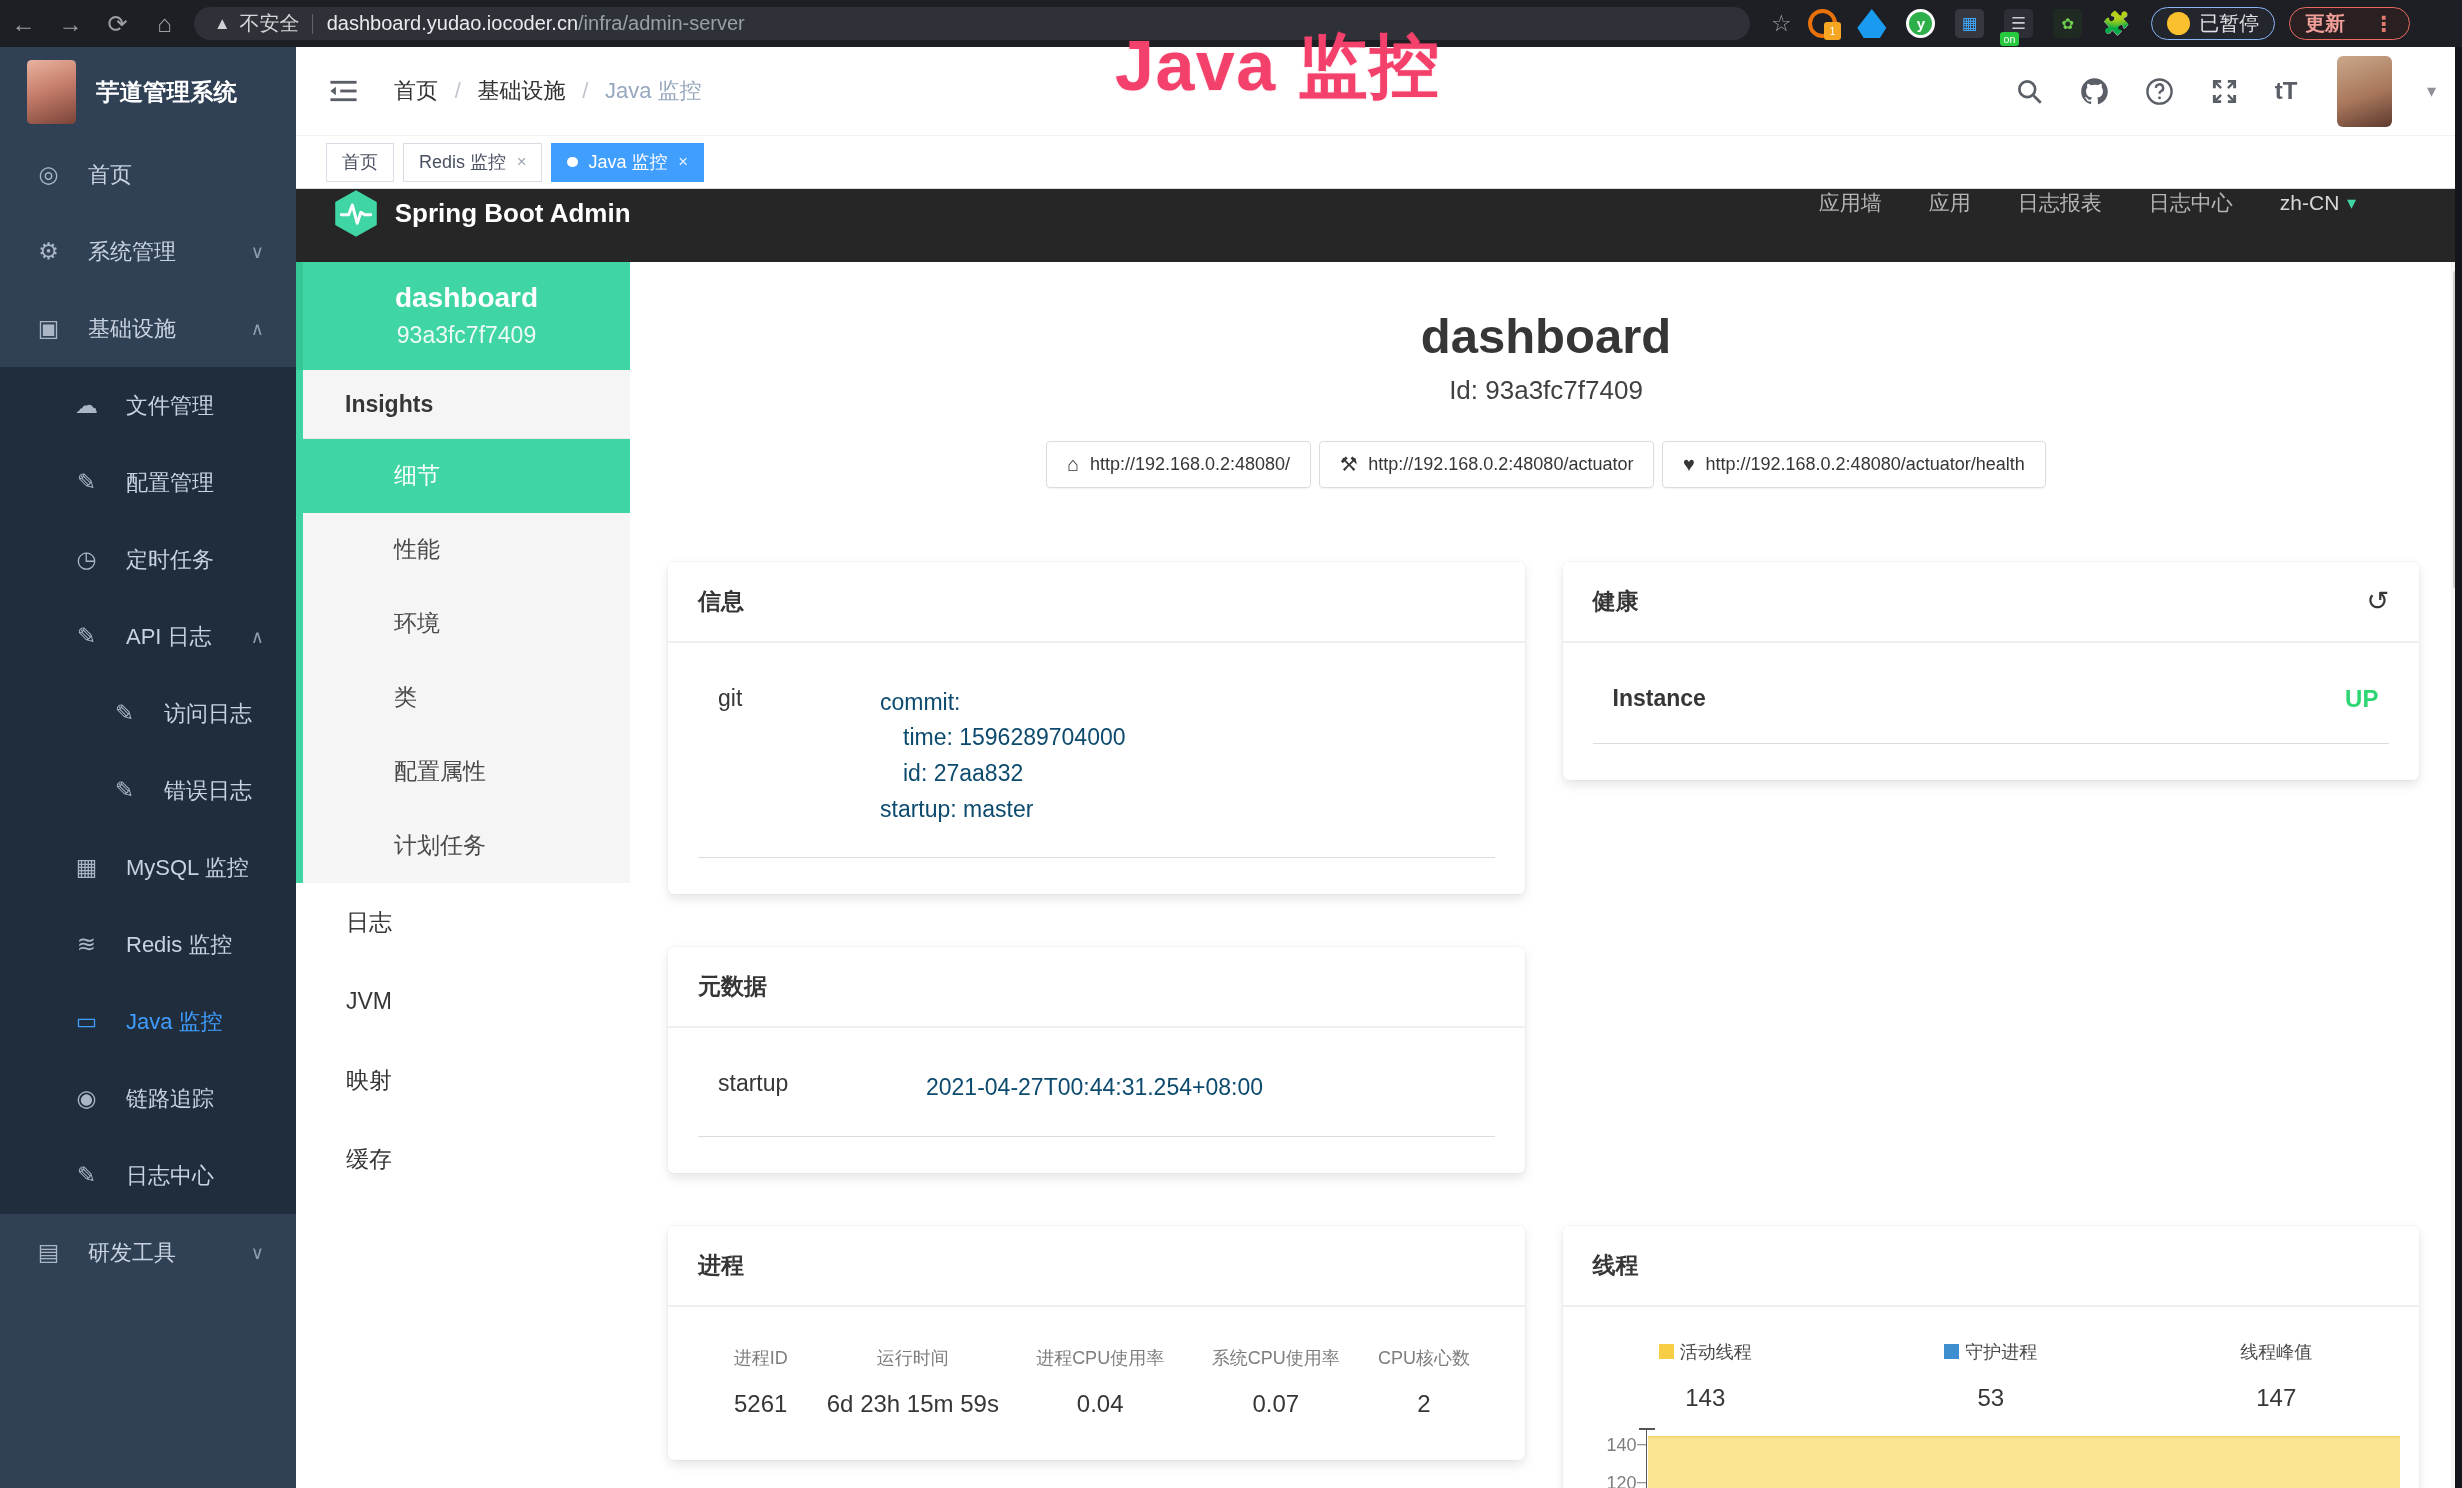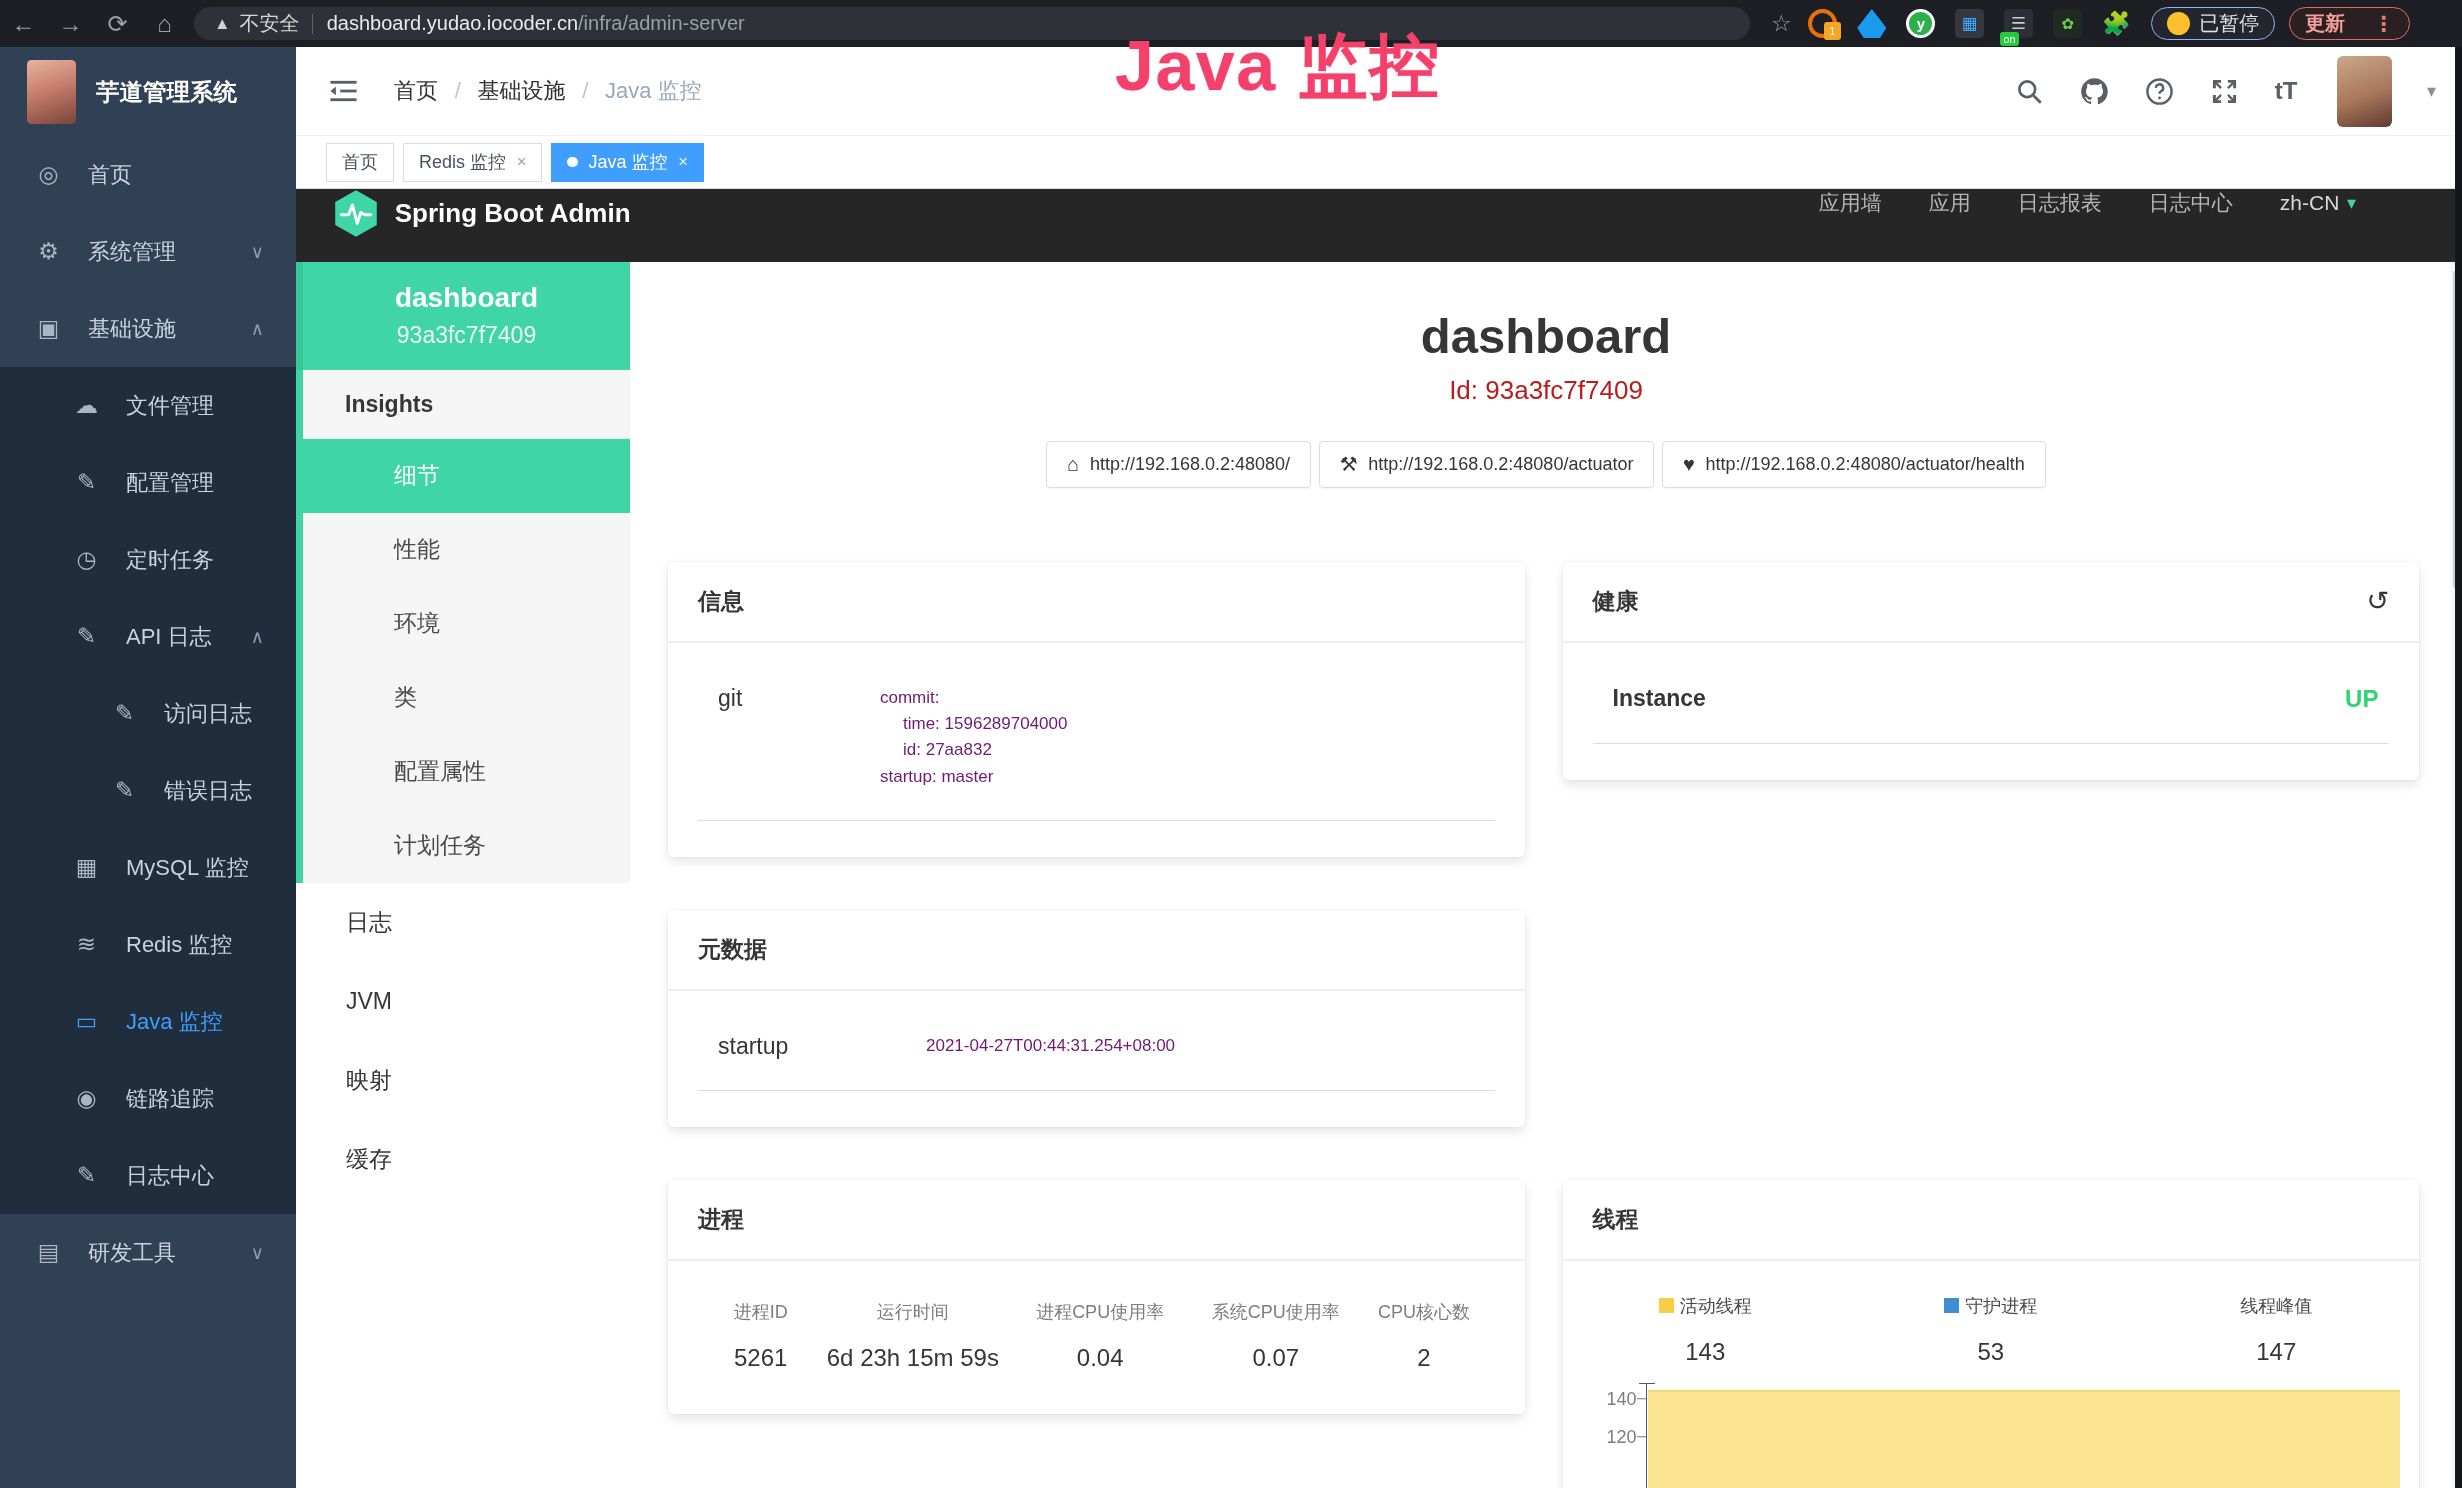--- a/index.html
+++ b/index.html
@@ -104,37 +104,37 @@
   .app-green .an { font-size:28px; font-weight:bold; }
   .app-green .aid { font-size:23px; margin-top:7.6px; opacity:.9; }
   .insights-group { background:#f5f5f5; border-left:7.6px solid #40d5a4; }
   .ins-label { font-size:23px; font-weight:bold; color:#363636; padding:21px 0 20px 42px; border-bottom:1.5px solid #e8e8e8; }
   .ins-item { height:74px; display:flex; align-items:center; padding-left:91px; font-size:23px; color:#4a4a4a; cursor:pointer; }
   .ins-item.active { background:#40d5a4; color:#fff; }
   .side-item { height:79px; display:flex; align-items:center; padding-left:50px; font-size:23px; color:#363636; cursor:pointer; }
 
   .sba-main { flex:1; position:relative; overflow:hidden; background:#fff; }
   .page-title { text-align:center; margin-top:46px; font-size:49px; font-weight:600; color:#363636; }
-  .page-id { text-align:center; margin-top:10.6px; font-size:26px; color:#b91c1c; }
+  .page-id { text-align:center; margin-top:10.6px; font-size:26px; color:#404040; }
   .links { display:flex; justify-content:center; margin-top:35px; gap:7.6px; }
   .linkbtn { display:flex; align-items:center; gap:10.6px; border:1.5px solid #dbdbdb; border-radius:4.6px;
     background:#fff; padding:0 20px; height:47px; font-size:18px; color:#363636; cursor:pointer;
     box-shadow:0 0.8px 1.5px rgba(0,0,0,.05); }
   .linkbtn .lico { font-size:20px; color:#363636; }
 
   .cards { display:grid; grid-template-columns:1fr 1fr; column-gap:38px; row-gap:53px;
     margin:74px 43px 0 38px; align-items:start; }
   .card { background:#fff; border-radius:6px; box-shadow:0 4.6px 10.6px rgba(10,10,10,.1), 0 0 0 0.8px rgba(10,10,10,.03); }
   .card-hd { display:flex; align-items:center; justify-content:space-between;
     padding:24px 30px; border-bottom:2.3px solid #efefef; }
   .card-title { font-size:23px; font-weight:bold; color:#363636; }
   .hist { font-size:27px; color:#363636; cursor:pointer; line-height:1; }
   .kv { display:flex; margin:42px 30px 0; padding-bottom:30px; border-bottom:1.5px solid #dcdcdc; }
   .kv .k { flex:0 0 182px; font-size:23px; color:#363636; padding-left:20px; }
-  .kv .v { flex:1; font-size:17px; color:#701a75; line-height:1.55; }
+  .kv .v { flex:1; font-size:23px; color:#0c4a6e; line-height:1.55; }
   .kv .v .ind { padding-left:23px; display:block; }
   .kv .v .ln { display:block; }
   .card-pad-bottom { height:36px; }
   .kv .status-up { margin-left:auto; font-weight:bold; font-size:24px; color:#2ed573; padding-right:10.6px; }
   .kv.row-sb { justify-content:space-between; }
 
   .ptable { display:flex; padding:39px 38px 42px; text-align:center; }
   .pcol .ph { font-size:18px; color:#7d7d7d; margin-bottom:20px; }
   .pcol .pv { font-size:24px; color:#363636; }
   .pc1{flex:0 0 14%;} .pc2{flex:0 0 25%;} .pc3{flex:0 0 23%;} .pc4{flex:0 0 22%;} .pc5{flex:0 0 16%;}

